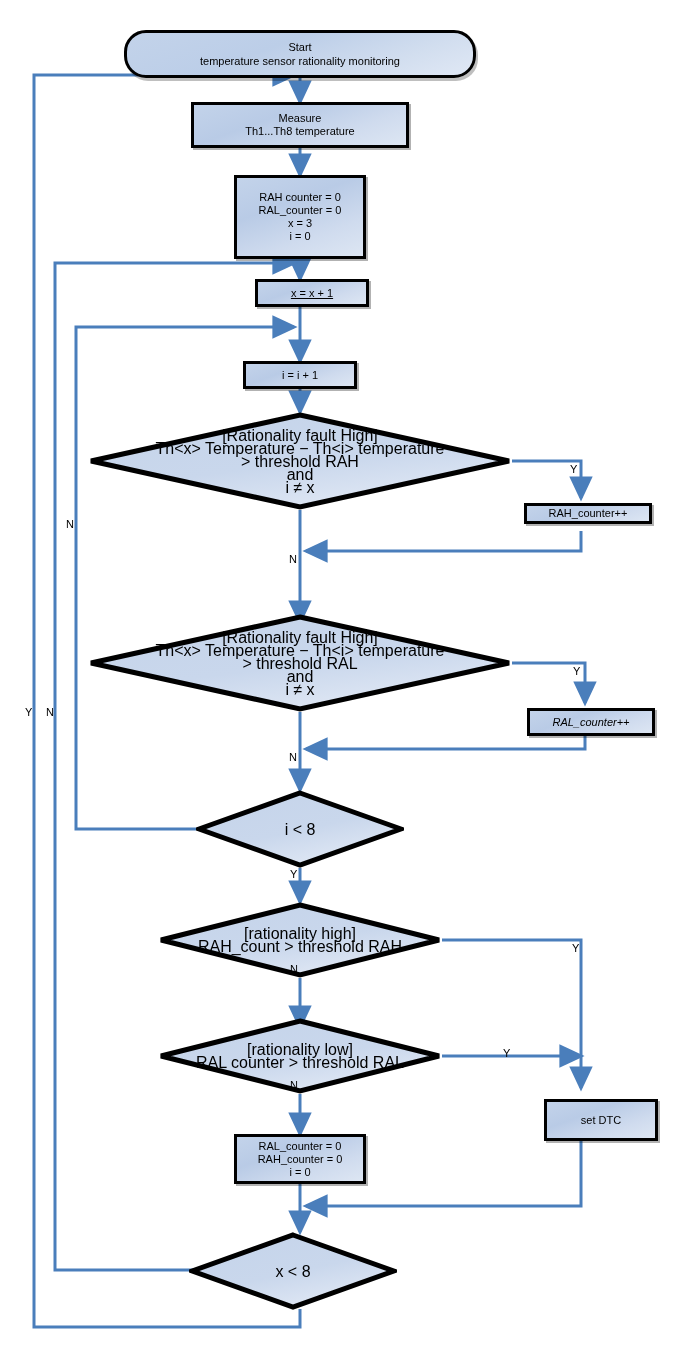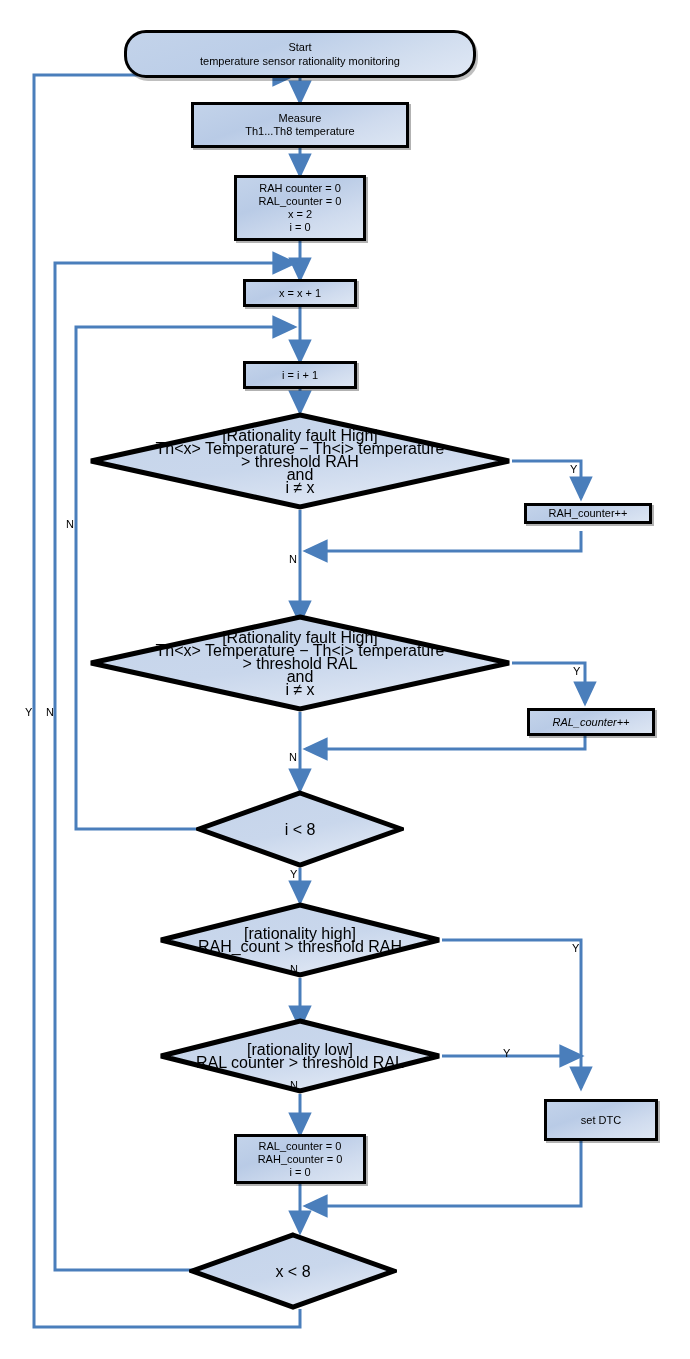--- a/index.html
+++ b/index.html
@@ -147,30 +147,30 @@
     </div>
   </div>
 
   <div class="node proc" style="left:191px; top:102px; width:218px; height:46px;">
     <div>
       <div>Measure</div>
       <div>Th1...Th8 temperature</div>
     </div>
   </div>
 
-  <div class="node proc" style="left:234px; top:175px; width:132px; height:66px;">
+  <div class="node proc" style="left:234px; top:175px; width:132px; height:84px;">
     <div>
       <div>RAH  counter = 0</div>
       <div>RAL_counter = 0</div>
-      <div>x = 2</div>
+      <div>x = 3</div>
       <div>i = 0</div>
     </div>
   </div>
 
-  <div class="node proc" style="left:243px; top:279px; width:114px; height:28px;">
+  <div class="node proc" style="left:255px; top:279px; width:114px; height:28px;text-decoration:underline;">
     <div>x = x + 1</div>
   </div>
 
   <div class="node proc" style="left:243px; top:361px; width:114px; height:28px;">
     <div>i = i + 1</div>
   </div>
 
   <div class="node dec" style="left:88px; top:412px; width:424px; height:98px;">
     <svg class="dshape" viewBox="0 0 424 98" preserveAspectRatio="none">
       <defs>

